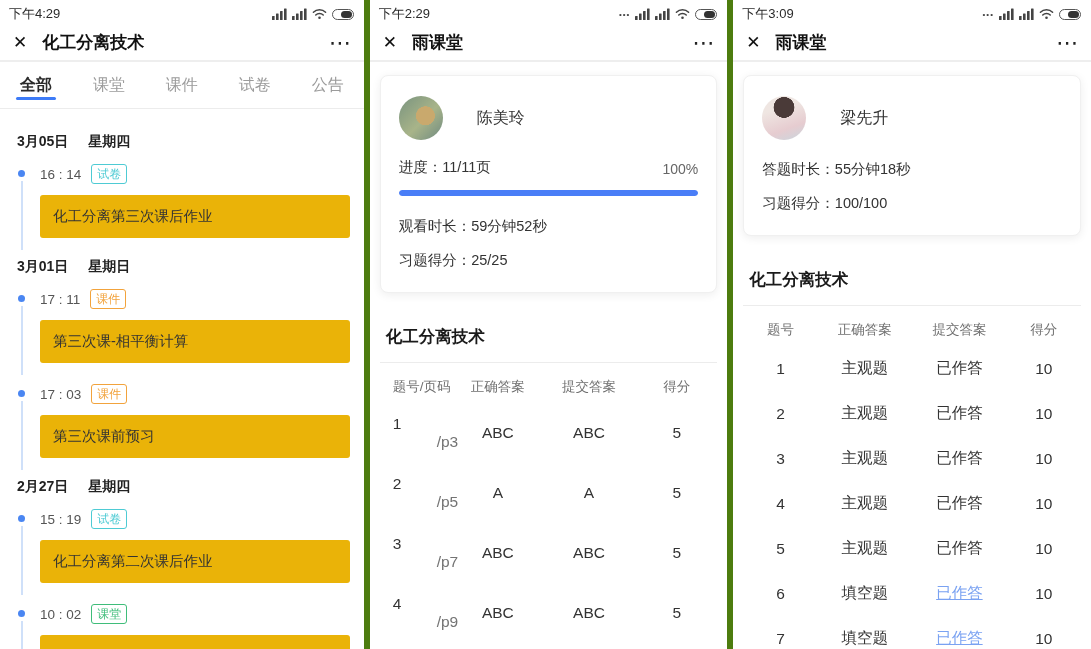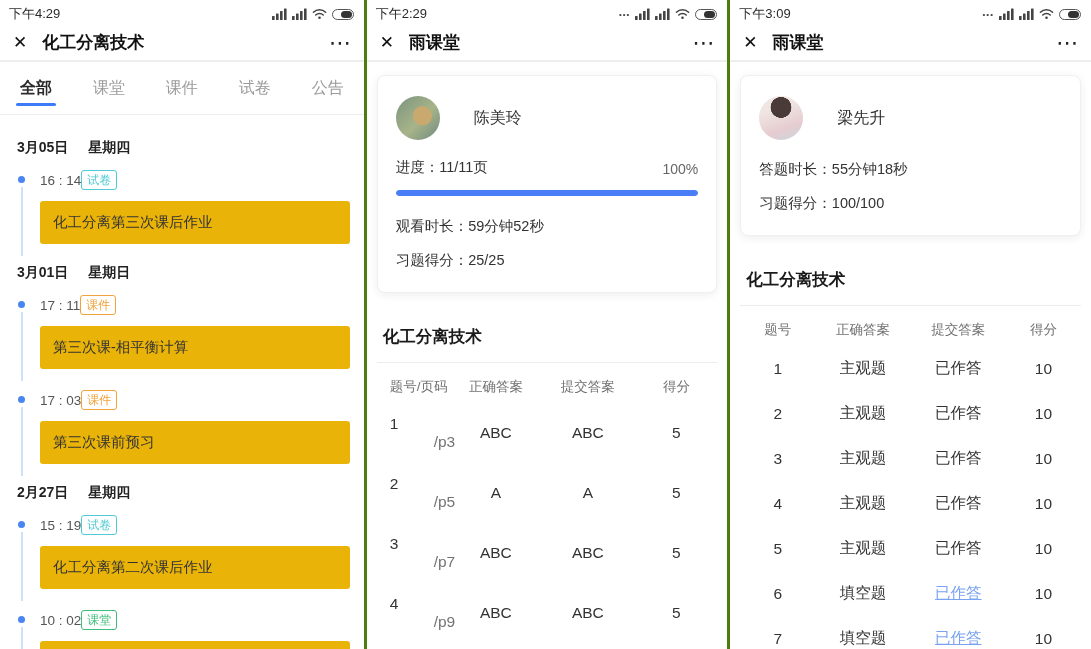--- a/index.html
+++ b/index.html
@@ -5,21 +5,21 @@
   * { margin:0; padding:0; box-sizing:border-box; }
   html,body { width:1091px; height:649px; overflow:hidden; }
   body {
     font-family:"Liberation Sans","DejaVu Sans",sans-serif;
     background:#fff; color:#333; display:flex;
   }
   .screen {
     width:363.66px; height:649px; background:#fff; position:relative;
     overflow:hidden; flex:0 0 auto;
   }
-  .screen + .screen { border-left:3px solid #4d7c0f; }
+  .screen + .screen { border-left:6px solid #4d7c0f; }
 
   
   .statusbar {
     height:24px; display:flex; align-items:center; justify-content:space-between;
     padding:4px 10px 0 9px; font-size:13px; color:#2b2b2b;gap:12px;
   }
   .st-icons { display:flex; align-items:center; gap:5px; }
   .sdots { font-size:8px; letter-spacing:1px; color:#444; }
   .batt {
     display:inline-block; width:22px; height:11px; border:1px solid #555;
@@ -35,21 +35,21 @@
     height:38px; display:flex; align-items:center; padding:0 13px;
     border-bottom:2px solid #eeeeee; background:#fff;
   }
   .close { font-size:17px; color:#111; margin-right:15px; cursor:pointer; line-height:1; }
   .nav-title { font-size:17px; font-weight:700; color:#111; }
   .more { margin-left:auto; font-size:22px; color:#222; cursor:pointer; line-height:0.5; }
 
   
   .tabbar {
     display:flex; justify-content:space-between; padding:4px 20px;
-    height:53px; align-items:center; border-bottom:1px solid #ececec;
+    height:47px; align-items:center; border-bottom:1px solid #ececec;
   }
   .tab { font-size:16px; color:#9b9b9b; position:relative; height:100%;
          display:flex; align-items:center; cursor:pointer; }
   .tab.active { color:#2b2b2b; font-weight:700; }
   .tab.active::after {
     content:""; position:absolute; left:-4px; right:-4px; bottom:4px; height:3px;
     border-radius:2px; background:#3d7bf7;
   }
 
   
@@ -60,21 +60,21 @@
   }
   .tl-event { position:relative; padding-left:26px; }
   .tl-event::before {
     content:""; position:absolute; left:4px; top:7px; width:7px; height:7px;
     border-radius:50%; background:#4a86f2;
   }
   .tl-event::after {
     content:""; position:absolute; left:7px; top:18px; bottom:-12px; width:2px;
     background:#cfe0f9;
   }
-  .tl-head { display:flex; align-items:center; height:22px; }
+  .tl-head { display:flex; align-items:center; gap:10px; height:22px; }
   .tl-time { font-size:13.5px; color:#555; }
   .badge {
     font-size:12px; padding:1px 5px; border:1px solid; border-radius:3px;
     line-height:1.35;
   }
   .tl-box {
     margin:10px 0 20px 0; background:#eab308; border-radius:3px;
     padding:12px 13px; font-size:14.5px; color:#333; cursor:pointer;
   }
 

